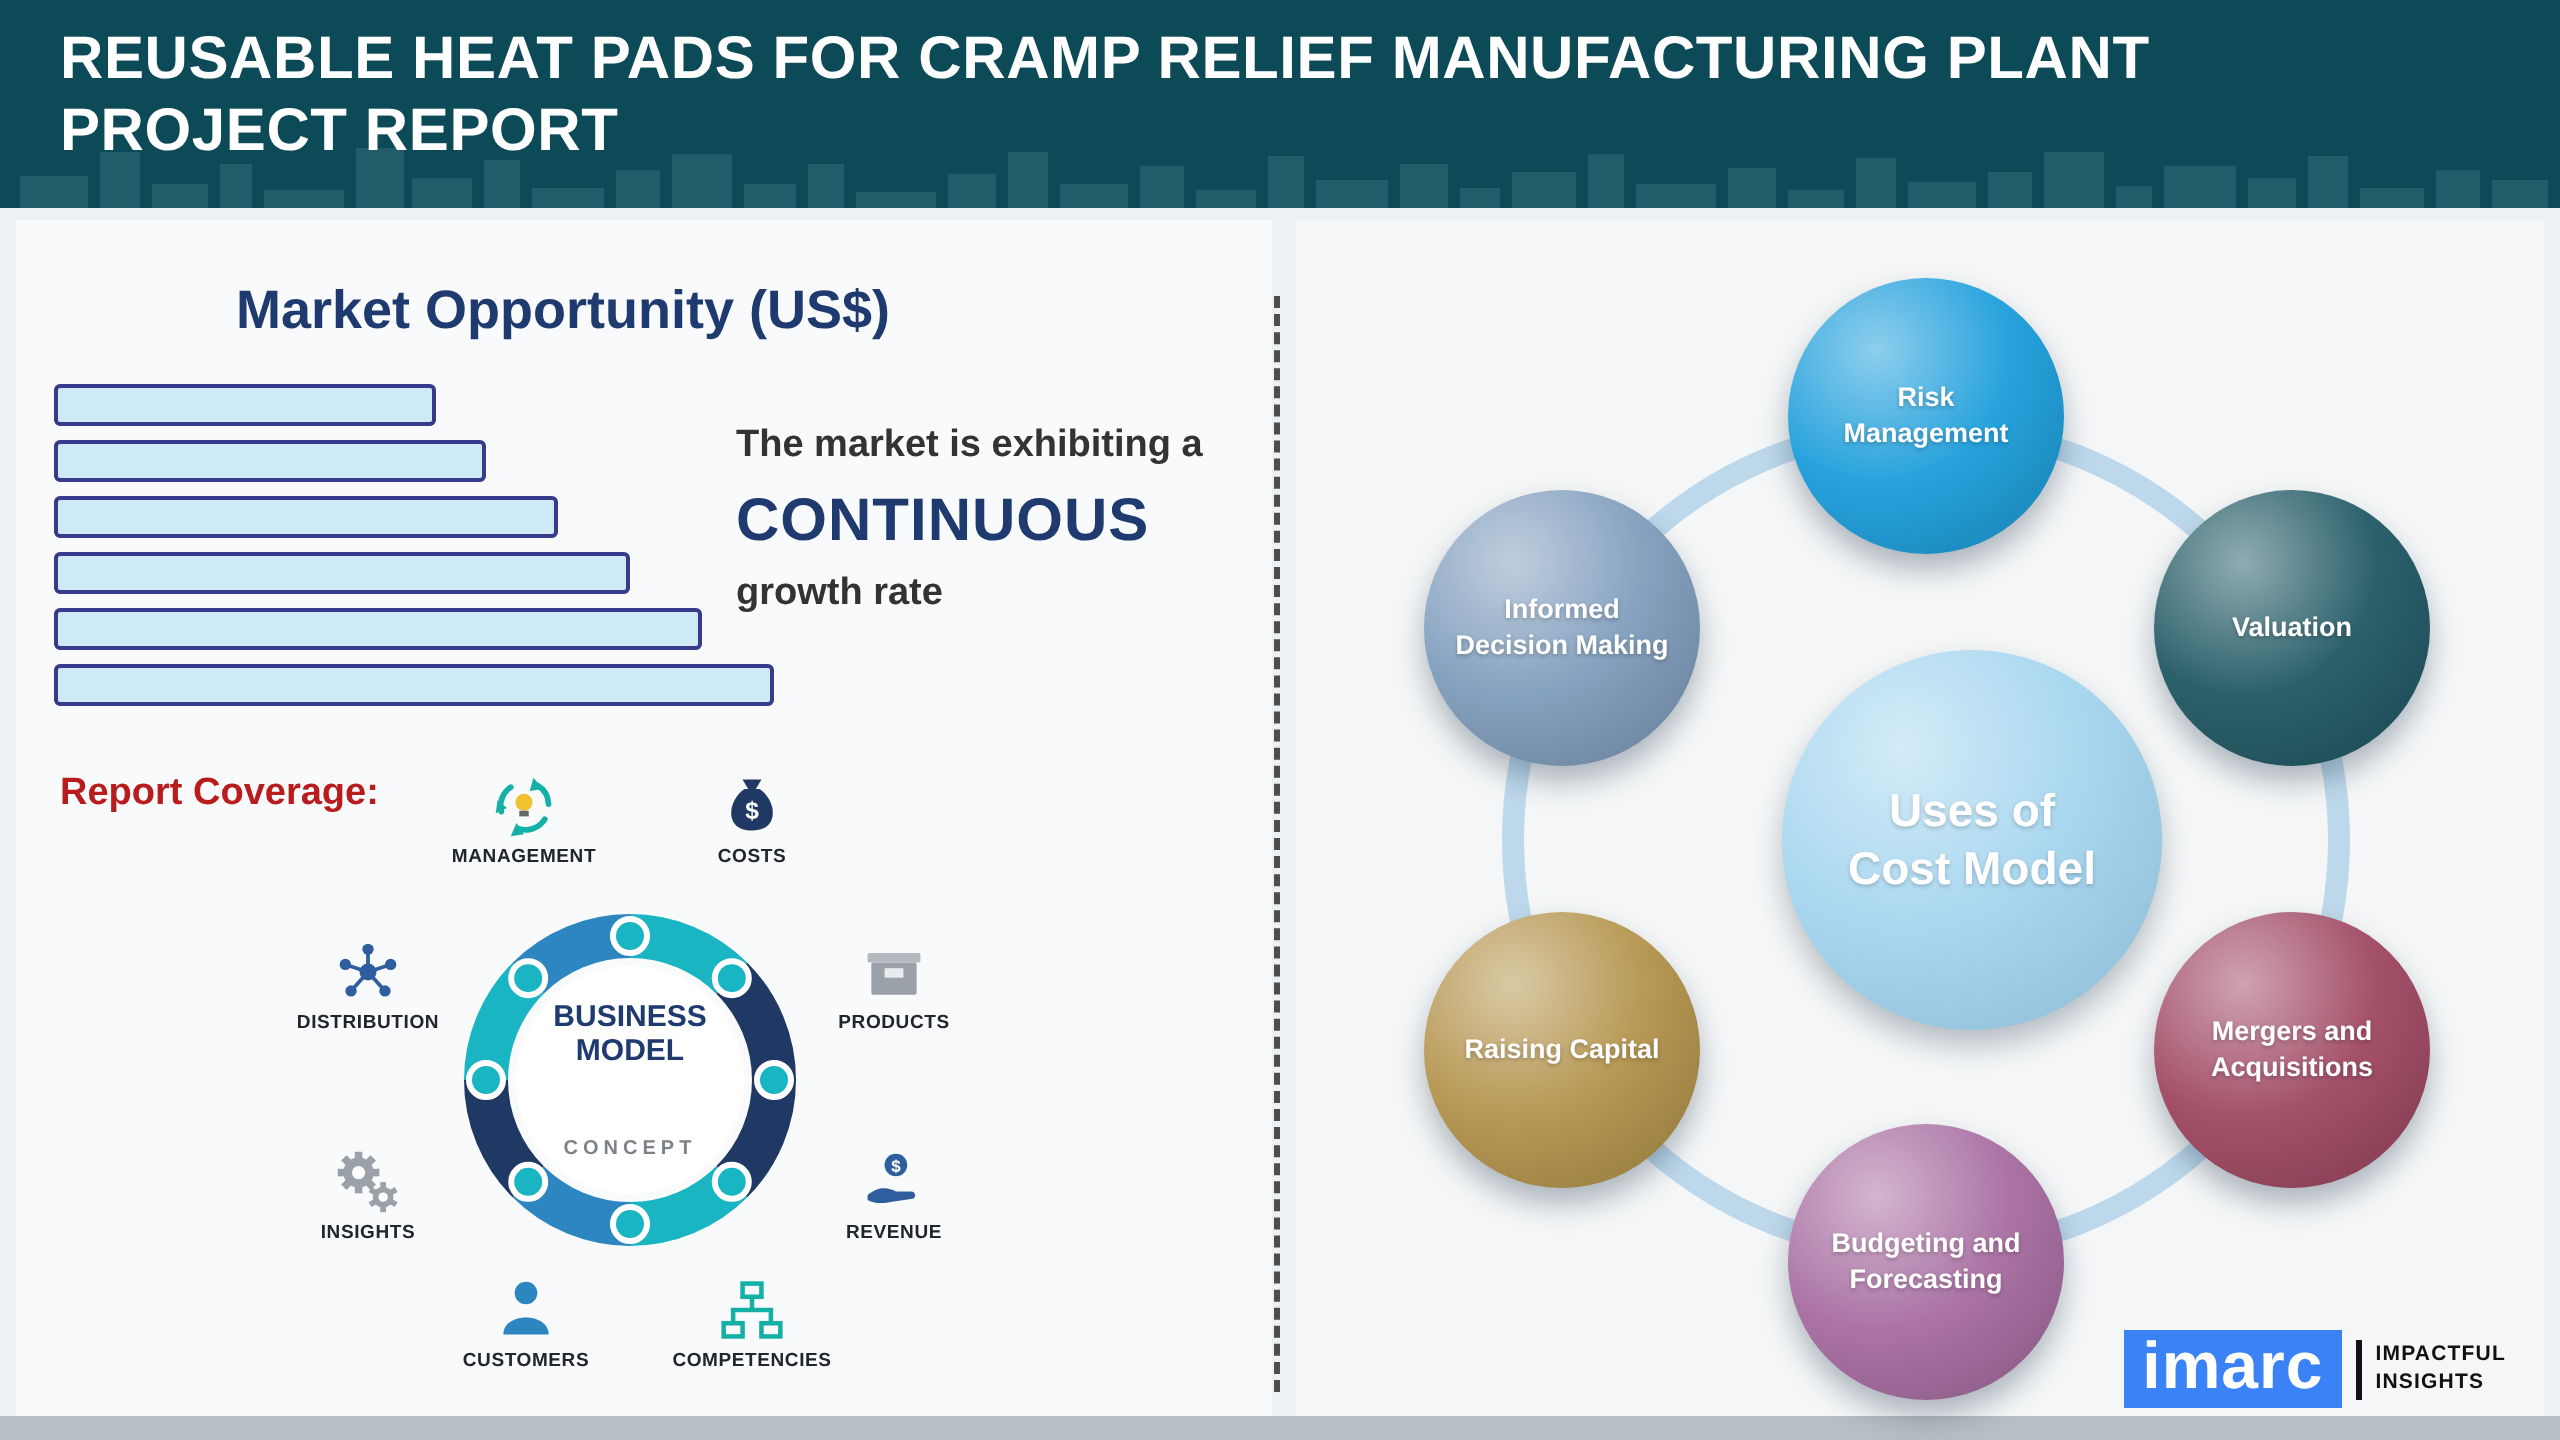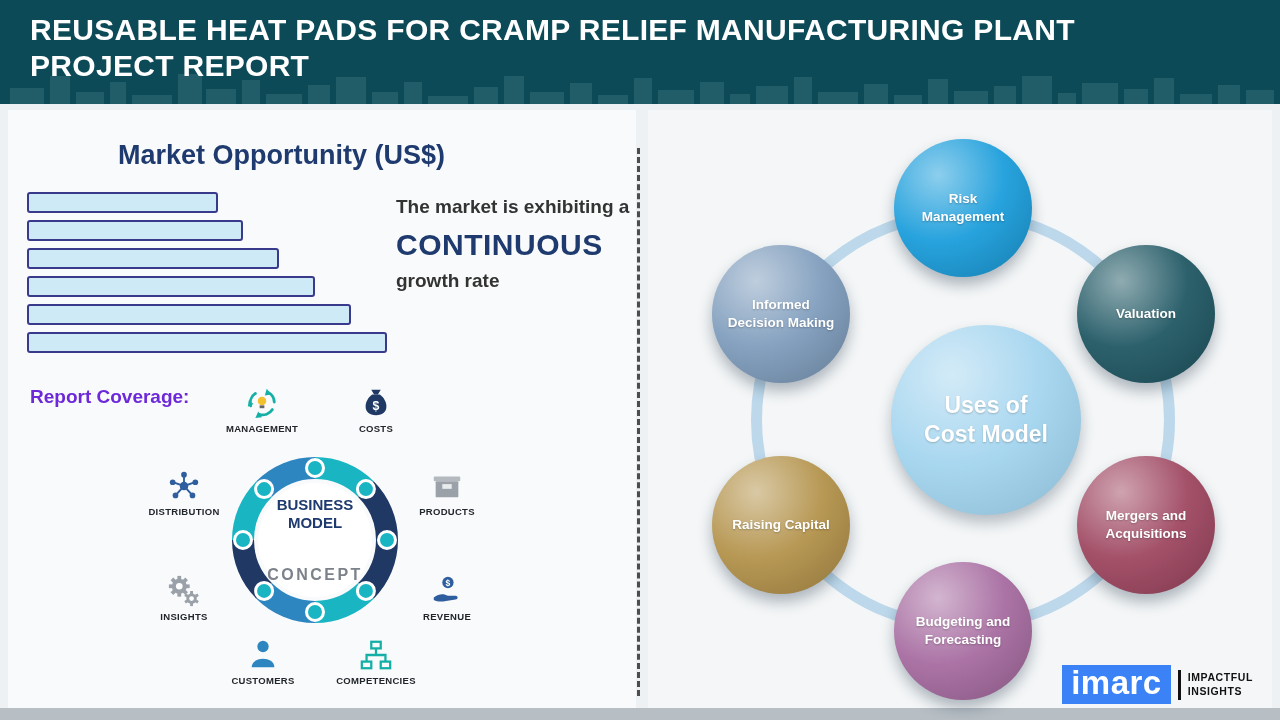--- a/index.html
+++ b/index.html
@@ -17,32 +17,32 @@
     font-size:30px;font-weight:800;line-height:1.2;letter-spacing:.3px;}
   .skyline{position:absolute;left:0;bottom:0;width:1280px;height:40px;}
 
   
   .bottom-strip{position:absolute;left:0;bottom:0;width:1280px;height:12px;background:#b7bec4;}
 
   
   .market-title{position:absolute;left:118px;top:140px;font-size:27px;font-weight:700;color:#1e3a6e;}
   .market-bars{position:absolute;left:27px;top:192px;}
   .bar{height:21px;margin-bottom:7px;background:#cdeaf6;border:2.5px solid #3a3a8c;border-radius:3px;box-sizing:border-box;}
-  .statement{position:absolute;left:368px;top:196px;width:280px;margin-left:28px;}
+  .statement{position:absolute;left:368px;top:212px;width:280px;}
   .stmt-prefix{display:block;font-size:19px;font-weight:700;color:#333;margin-bottom:10px;}
   .stmt-highlight{display:block;font-size:30px;font-weight:800;color:#1e3a6e;letter-spacing:.5px;margin-bottom:8px;}
   .stmt-suffix{display:block;font-size:19px;font-weight:700;color:#333;}
 
   
-  .coverage-label{position:absolute;left:30px;top:386px;font-size:19px;font-weight:700;color:#6d28d9;}
+  .coverage-label{position:absolute;left:30px;top:386px;font-size:19px;font-weight:700;color:#b91c1c;}
   .bm-diagram{position:absolute;left:210px;top:435px;width:210px;height:210px;}
   .bm-center-text{position:absolute;left:210px;top:435px;width:210px;height:210px;
     display:flex;flex-direction:column;align-items:center;justify-content:center;text-align:center;pointer-events:none;gap:32px;}
   .bm-title{width:95px;font-size:15px;font-weight:800;color:#1e3a6e;line-height:1.15;}
-  .bm-subtitle{font-size:16px;font-weight:700;color:#7c828a;letter-spacing:2.5px;margin-top:3px;}
+  .bm-subtitle{font-size:10px;font-weight:700;color:#7c828a;letter-spacing:2.5px;margin-top:3px;}
   .coverage-item{position:absolute;width:90px;display:flex;flex-direction:column;align-items:center;gap:3px;}
   .coverage-item .label{font-size:9.5px;font-weight:700;color:#22262b;letter-spacing:.3px;text-align:center;}
   .ci-management{left:217px;top:386px}.ci-costs{left:331px;top:386px}
   .ci-distribution{left:139px;top:469px}.ci-products{left:402px;top:469px}
   .ci-services{left:139px;top:574px}.ci-revenue{left:402px;top:574px}
   .ci-customers{left:218px;top:638px}.ci-competencies{left:331px;top:638px}
 
   
   .divider{position:absolute;left:637px;top:148px;height:548px;border-left:3px dashed #4d4d4d;}
 

